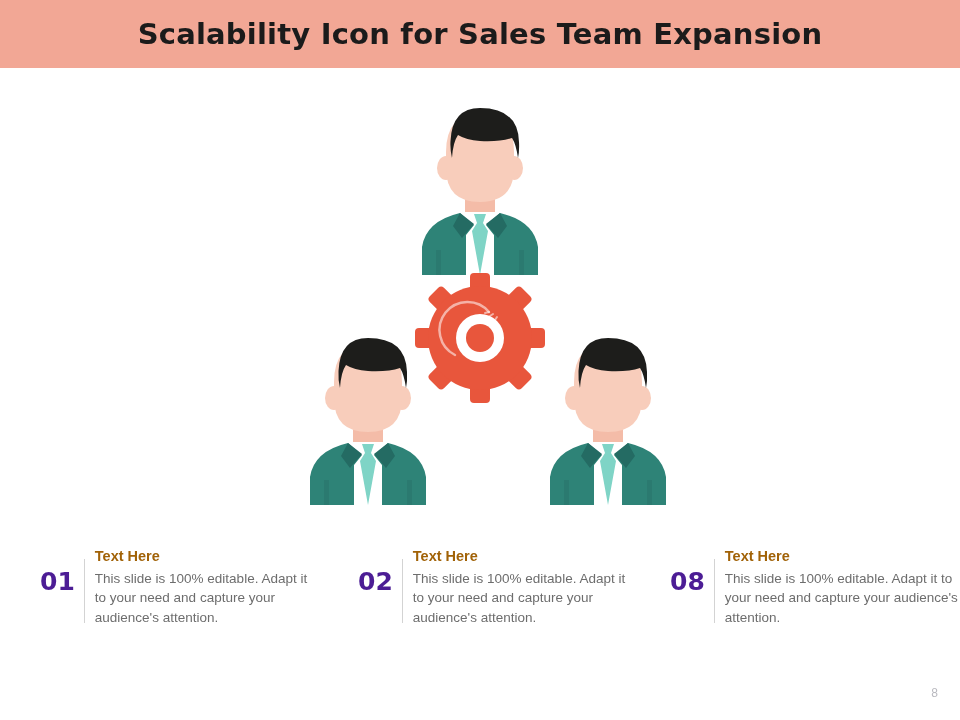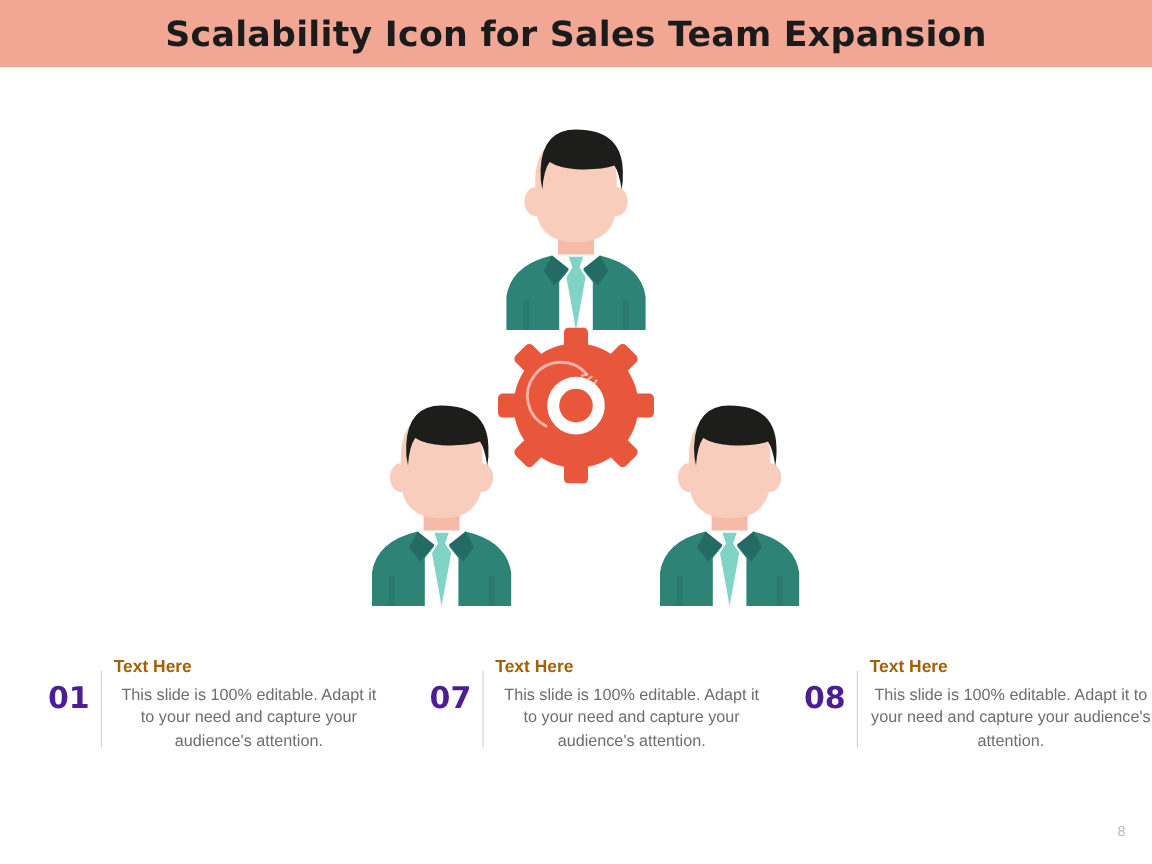--- a/index.html
+++ b/index.html
@@ -14,21 +14,21 @@
     overflow: hidden;
     position: relative;
   }
 
   
   .header-band {
     position: absolute;
     left: 0;
     top: 0;
     width: 960px;
-    height: 56px;
+    height: 68px;
     background: #F2A795;
     display: flex;
     align-items: center;
     justify-content: center;
   }
   .header-title {
     font-family: "DejaVu Sans", sans-serif;
     font-size: 29px;
     font-weight: bold;
     color: #1b1b1b;
@@ -109,21 +109,20 @@
     color: #a16207;
     margin: 0 0 2px 0;
     line-height: 1.35;
   }
   .caption-body {
     font-size: 13.5px;
     color: #6d6d6d;
     line-height: 1.45;
     margin: 0;
     max-width: 240px;
-    text-align: center;
   }
 
   
   .page-number {
     position: absolute;
     right: 22px;
     bottom: 20px;
     font-size: 12px;
     color: #b9b9bf;
   }
@@ -229,21 +228,21 @@
   <div class="caption-col col-1">
     <div class="caption-number">01</div>
     <div class="caption-divider"></div>
     <div class="caption-text">
       <p class="caption-heading">Text Here</p>
       <p class="caption-body">This slide is 100% editable. Adapt it to your need and capture your audience's attention.</p>
     </div>
   </div>
 
   <div class="caption-col col-2">
-    <div class="caption-number">07</div>
+    <div class="caption-number">02</div>
     <div class="caption-divider"></div>
     <div class="caption-text">
       <p class="caption-heading">Text Here</p>
       <p class="caption-body">This slide is 100% editable. Adapt it to your need and capture your audience's attention.</p>
     </div>
   </div>
 
   <div class="caption-col col-3">
     <div class="caption-number">08</div>
     <div class="caption-divider"></div>

